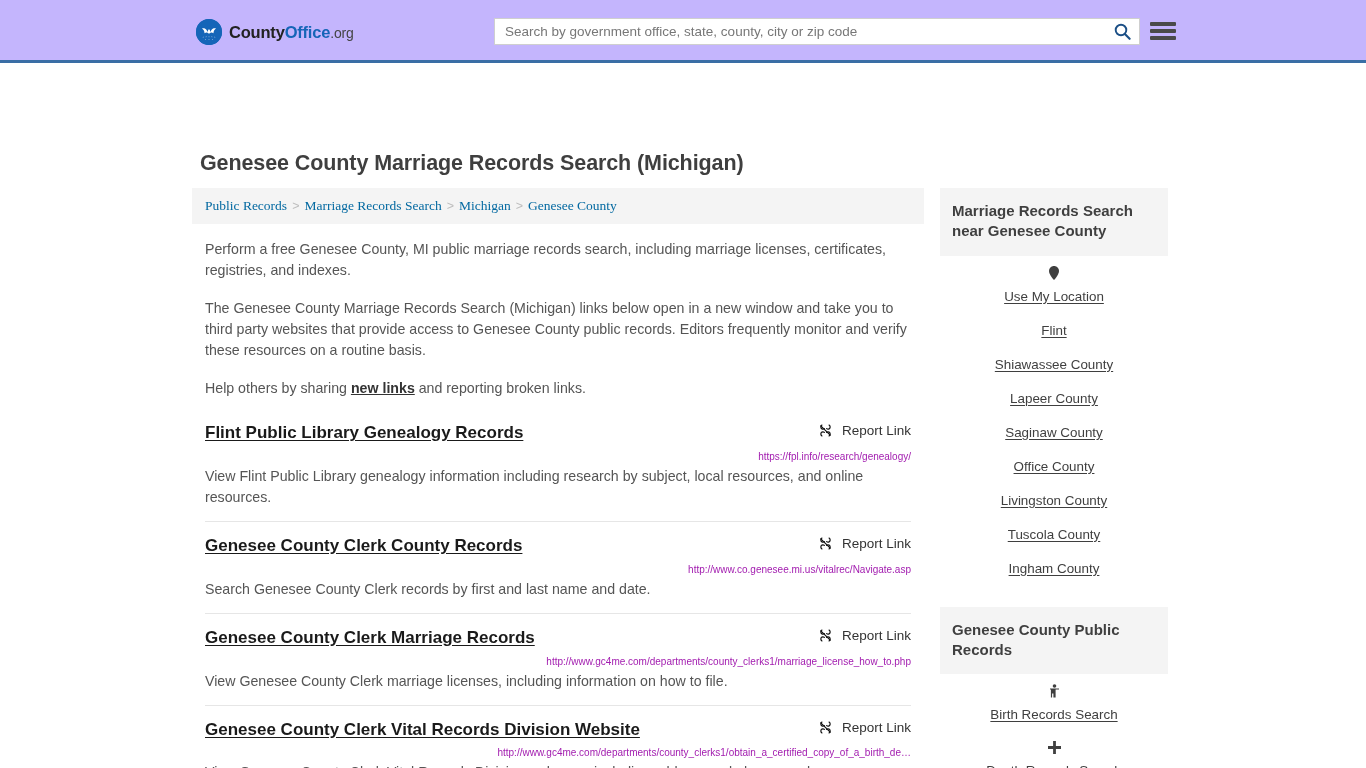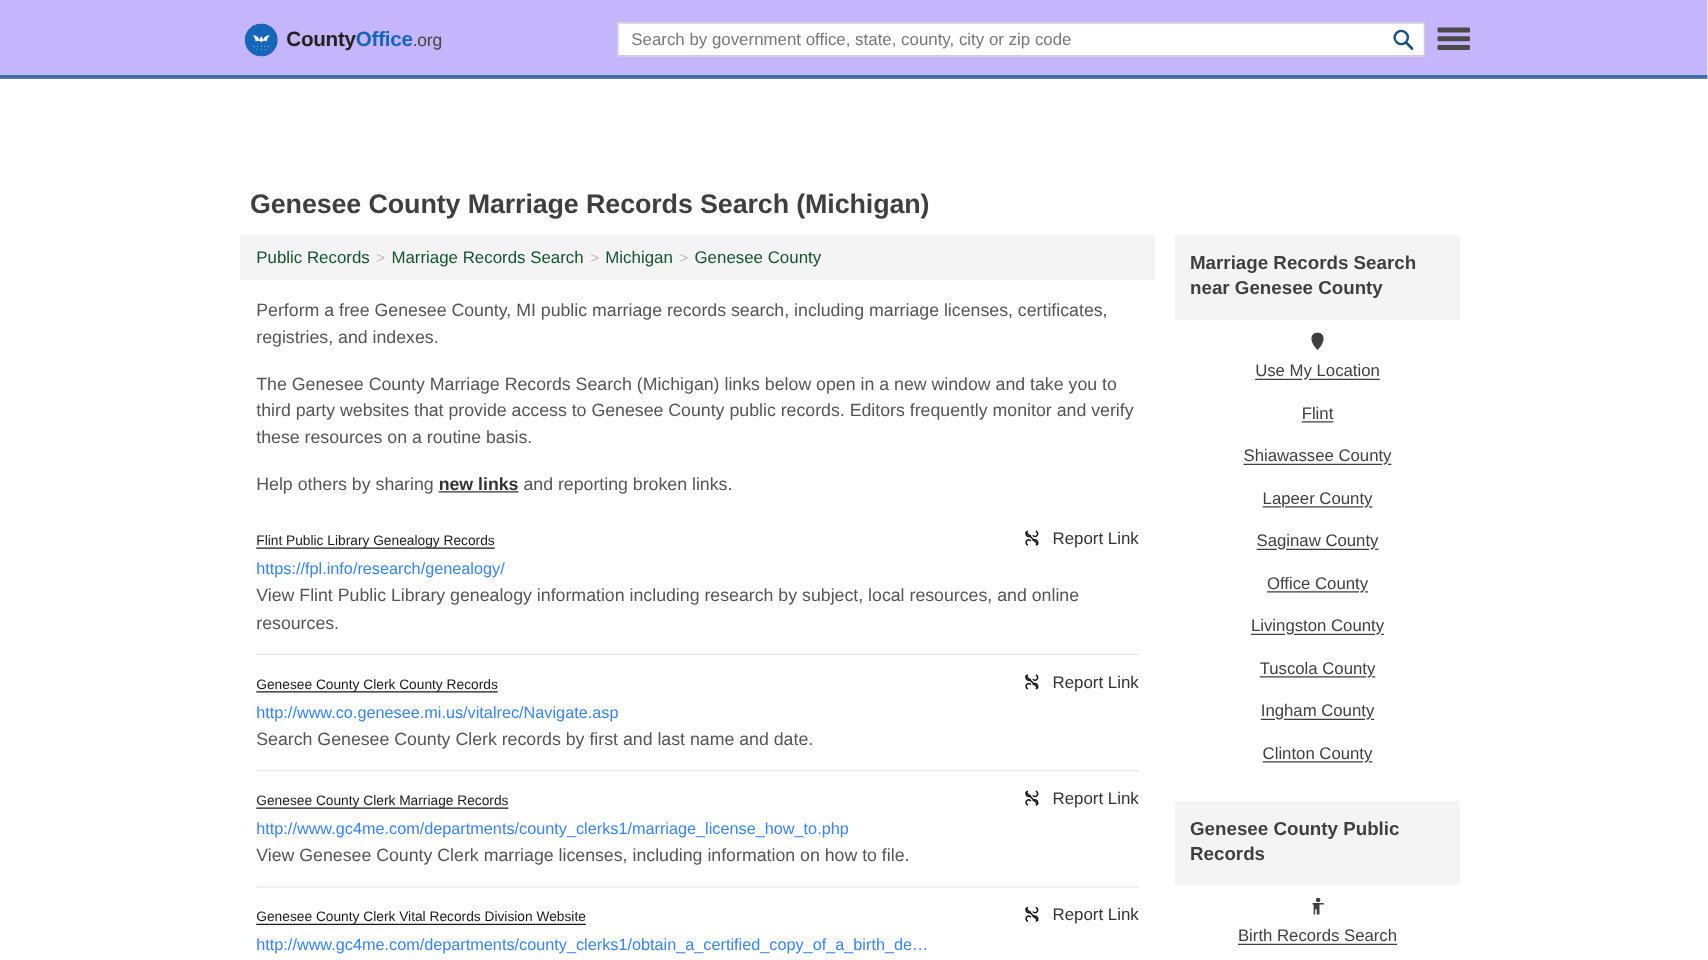--- a/index.html
+++ b/index.html
@@ -129,22 +129,23 @@
 
   
   .breadcrumb {
     background: #f4f4f4;
     padding: 10px 13px;
     font-size: 13.5px;
     color: #666666;
     line-height: 1.2;
   }
   .breadcrumb a {
-    color: #14532d;
+    color: #0369a1;
     text-decoration: none;
+    font-family: Liberation Serif, serif;
   }
   .breadcrumb .sep {
     color: #bdbdbd;
     margin: 0 5px;
     font-size: 12.5px;
   }
 
   
   .intro { padding: 0 13px; }
   .intro p {
@@ -163,35 +164,36 @@
   
   .results { margin-top: 20px; padding: 0 13px; }
   .result {
     border-top: 1px solid #e6e6e6;
     padding: 14px 0 13px 0;
     position: relative;
   }
   .result:first-child { border-top: none; padding-top: 5px; }
   .result-title {
     display: inline-block;
-    font-size: 11px;
-    font-weight: normal;
+    font-size: 17px;
+    font-weight: bold;
     color: #1a1a1a;
     text-decoration: underline;
     text-underline-offset: 2px;
     line-height: 1.2;
   }
   .result-url {
     display: block;
-    font-size: 13px;
-    color: #3b82f6;
+    font-size: 10px;
+    color: #a21caf;
     margin-top: 6px;
     line-height: 1.3;
     text-decoration: none;
     word-break: break-all;
+    text-align: right;
   }
   .result-desc {
     font-size: 14.2px;
     color: #555555;
     line-height: 1.5;
     margin-top: 3px;
     max-width: 715px;
   }
   .report-link {
     position: absolute;
@@ -400,23 +402,20 @@
         </div>
         <div class="side-item">
           <a href="#">Livingston County</a>
         </div>
         <div class="side-item">
           <a href="#">Tuscola County</a>
         </div>
         <div class="side-item">
           <a href="#">Ingham County</a>
         </div>
-        <div class="side-item">
-          <a href="#">Clinton County</a>
-        </div>
       </div>
     </div>
 
     <div class="side-block-2">
       <div class="side-box-head">Genesee County Public Records</div>
       <div class="side-list">
 
         <div class="side-item">
           <span class="sicon">
             <svg width="11" height="14" viewBox="0 0 11 14">

